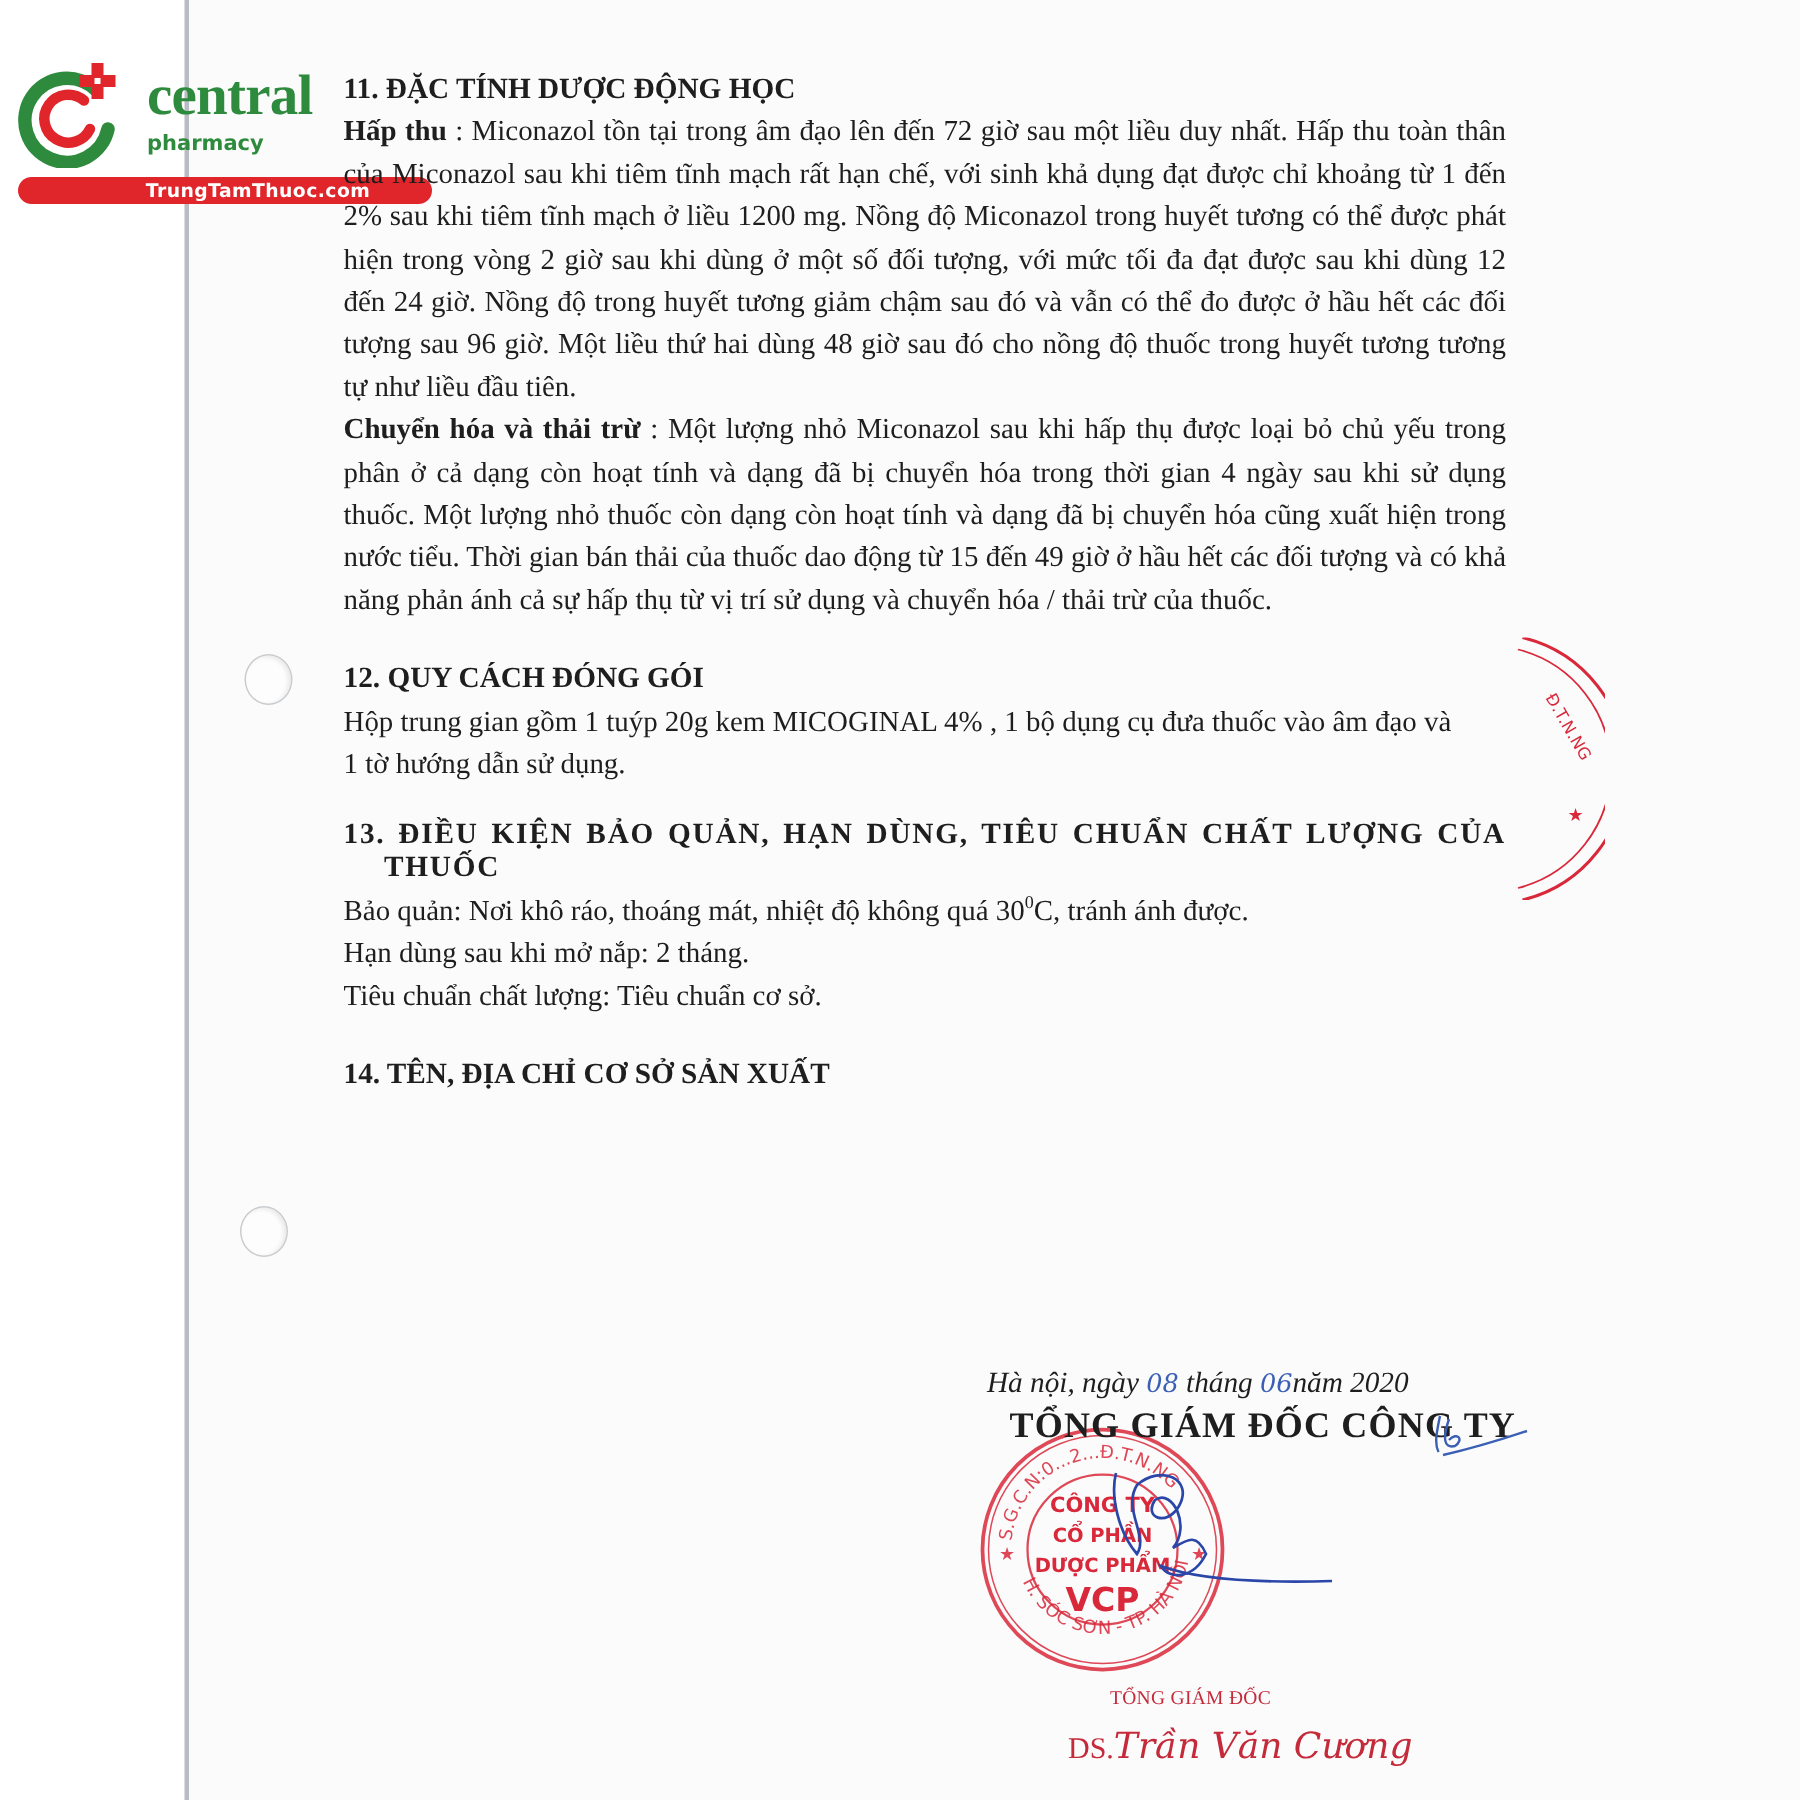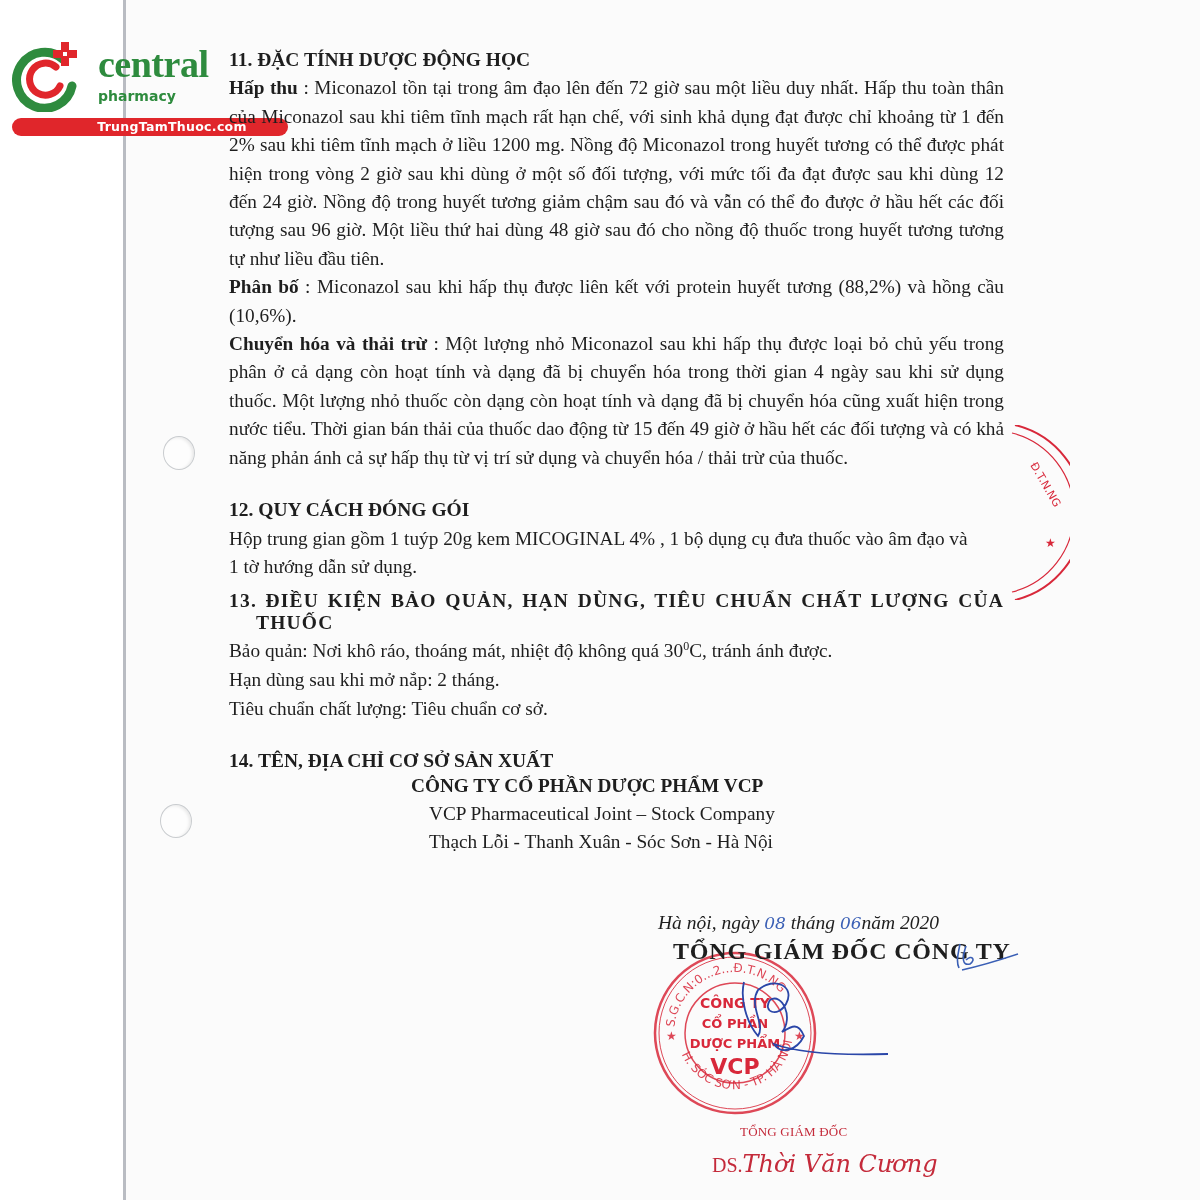--- a/index.html
+++ b/index.html
@@ -46,21 +46,21 @@
   
   .doc {
     position:absolute; left:229px; top:46px; width:775px;
     font-size:19.3px; line-height:28.4px; text-align:justify;
   }
   .h {
     font-weight:bold; font-size:19.5px; margin:0;
   }
   p { margin:0; }
   .b { font-weight:bold; }
-  .gap6 { margin-top:6px;font-family:Liberation Serif, serif; }
+  .gap6 { margin-top:19px;font-family:Liberation Serif, serif; }
   .gap8 { margin-top:24px; }
   .h13 { letter-spacing:1.2px; text-align:justify; text-align-last:justify; }
   .h13b { padding-left:27px; letter-spacing:1.2px; margin-top:-6px; }
   .plain-lines p { line-height:28.6px; text-align:left; }
   .center-block { text-align:left; }
   .company-vn { padding-left:182px; font-weight:bold; margin-top:-4px; }
   .company-en { padding-left:200px; }
   .company-addr { padding-left:200px; }
   sup { font-size:12px; line-height:0; }
 
@@ -102,40 +102,34 @@
     <rect x="51" y="12" width="4" height="4" fill="#ffffff"></rect>
   </svg>
   <div class="logo-word">central</div>
   <div class="logo-sub">pharmacy</div>
   <div class="logo-url">TrungTamThuoc.com</div>
 </div>
 
 <div class="doc">
   <h2 class="h">11. ĐẶC TÍNH DƯỢC ĐỘNG HỌC</h2>
   <p><span class="b">Hấp thu</span><span> : Miconazol tồn tại trong âm đạo lên đến 72 giờ sau một liều duy nhất. Hấp thu toàn thân của Miconazol sau khi tiêm tĩnh mạch rất hạn chế, với sinh khả dụng đạt được chỉ khoảng từ 1 đến 2% sau khi tiêm tĩnh mạch ở liều 1200 mg. Nồng độ Miconazol trong huyết tương có thể được phát hiện trong vòng 2 giờ sau khi dùng ở một số đối tượng, với mức tối đa đạt được sau khi dùng 12 đến 24 giờ. Nồng độ trong huyết tương giảm chậm sau đó và vẫn có thể đo được ở hầu hết các đối tượng sau 96 giờ. Một liều thứ hai dùng 48 giờ sau đó cho nồng độ thuốc trong huyết tương tương tự như liều đầu tiên.</span></p>
-  <p><span class="b">Phân bố</span><span> : Miconazol sau khi hấp thụ được liên kết với protein huyết tương (88,2%) và hồng cầu (10,6%).</span></p>
   <p><span class="b">Chuyển hóa và thải trừ</span><span> : Một lượng nhỏ Miconazol sau khi hấp thụ được loại bỏ chủ yếu trong phân ở cả dạng còn hoạt tính và dạng đã bị chuyển hóa trong thời gian 4 ngày sau khi sử dụng thuốc. Một lượng nhỏ thuốc còn dạng còn hoạt tính và dạng đã bị chuyển hóa cũng xuất hiện trong nước tiểu. Thời gian bán thải của thuốc dao động từ 15 đến 49 giờ ở hầu hết các đối tượng và có khả năng phản ánh cả sự hấp thụ từ vị trí sử dụng và chuyển hóa / thải trừ của thuốc.</span></p>
 
   <h2 class="h gap8">12. QUY CÁCH ĐÓNG GÓI</h2>
   <p style="line-height:28px; text-align:left; padding-right:30px;">Hộp trung gian gồm 1 tuýp 20g kem MICOGINAL 4% , 1 bộ dụng cụ đưa thuốc vào âm đạo và 1 tờ hướng dẫn sử dụng.</p>
 
   <h2 class="h gap6 h13">13. ĐIỀU KIỆN BẢO QUẢN, HẠN DÙNG, TIÊU CHUẨN CHẤT LƯỢNG CỦA</h2>
   <h2 class="h h13b">THUỐC</h2>
   <div class="plain-lines">
     <p><span>Bảo quản: Nơi khô ráo, thoáng mát, nhiệt độ không quá 30</span><sup>0</sup><span>C, tránh ánh được.</span></p>
     <p>Hạn dùng sau khi mở nắp: 2 tháng.</p>
     <p>Tiêu chuẩn chất lượng: Tiêu chuẩn cơ sở.</p>
   </div>
 
   <h2 class="h gap8">14. TÊN, ĐỊA CHỈ CƠ SỞ SẢN XUẤT</h2>
-  <div class="center-block">
-    <p class="company-vn">CÔNG TY CỔ PHẦN DƯỢC PHẨM VCP</p>
-    <p class="company-en">VCP Pharmaceutical Joint – Stock Company</p>
-    <p class="company-addr">Thạch Lỗi - Thanh Xuân - Sóc Sơn - Hà Nội</p>
-  </div>
 </div>
 
 <svg class="stamp-partial" viewBox="0 0 60 175">
   <path d="M5 0 A90 90 0 0 1 5 175" fill="none" stroke="#d8283a" stroke-width="2"></path>
   <path d="M2 8 A82 82 0 0 1 2 167" fill="none" stroke="#d8283a" stroke-width="1.2"></path>
   <text x="20" y="40" fill="#d8283a" font-size="11" font-family="DejaVu Sans, sans-serif" transform="rotate(60 20 40)">Đ.T.N.NG</text>
   <text x="35" y="122" fill="#d8283a" font-size="12" font-family="DejaVu Sans, sans-serif">★</text>
 </svg>
 
 <div class="date-line"><span>Hà nội, ngày </span><span class="hand">08</span><span> tháng </span><span class="hand">06</span><span>năm 2020</span></div>
@@ -159,13 +153,13 @@
 </svg>
 
 <div class="title-sig">TỔNG GIÁM ĐỐC CÔNG TY</div>
 
 <svg class="sig-svg" viewBox="0 0 320 130">
   <path d="M260 4 C258 14 256 22 259 28 M266 6 C262 18 262 26 270 24 C276 20 272 14 266 20 M262 30 C280 26 300 20 318 14" fill="none" stroke="#3a5fb5" stroke-width="1.6"></path>
   <path d="M44 42 C40 58 46 82 58 96 C66 84 48 66 58 50 C74 36 96 46 86 64 C78 78 62 72 70 60 C82 52 94 78 82 92 C92 86 98 82 104 96 C96 112 80 114 74 104 C90 110 120 116 188 114" fill="none" stroke="#2a46a8" stroke-width="1.8"></path>
 </svg>
 
 <div class="signer-title">TỔNG GIÁM ĐỐC</div>
-<div class="signer-name"><span>DS.</span><span class="script">Thời Văn Cương</span></div>
+<div class="signer-name"><span>DS.</span><span class="script">Trần Văn Cương</span></div>
 
 </body></html>

